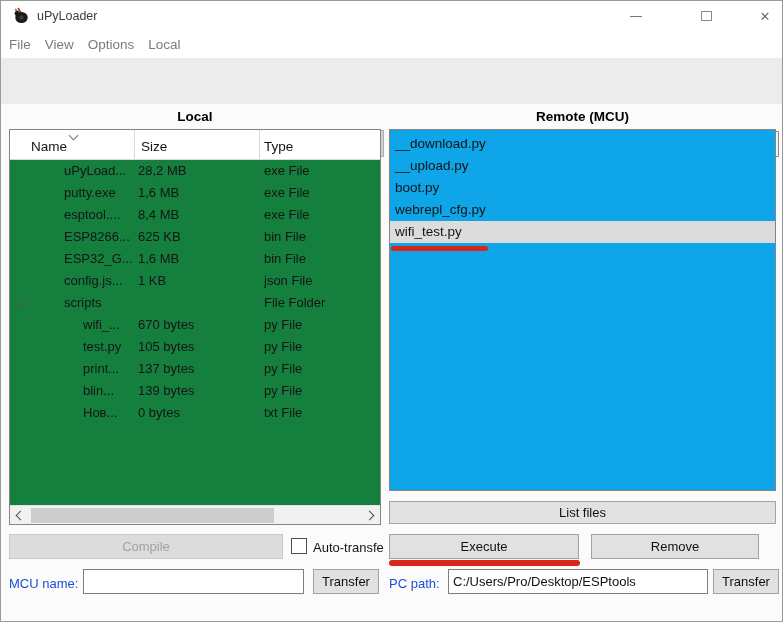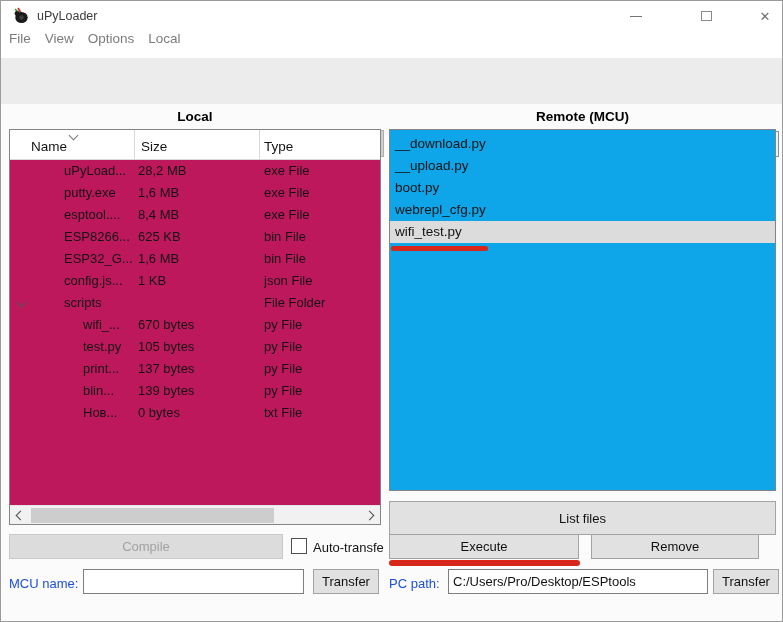--- a/index.html
+++ b/index.html
@@ -10,38 +10,38 @@
   }
   
   .titlebar { position:absolute; left:0; top:0; width:100%; height:30px; background:#fff; }
   .app-icon { position:absolute; left:11px; top:6px; width:18px; height:18px; }
   .win-title { position:absolute; left:36px; top:8px; font-size:12.5px; color:#3c3c3c; }
   .winctl { position:absolute; top:0; width:32px; height:30px; display:flex; align-items:center; justify-content:center; }
   .ctl-min-glyph { width:12px; height:0; border-top:1px solid #757575; }
   .ctl-max-glyph { width:11px; height:10px; border:1px solid #8a8a8a; background:transparent; }
   .ctl-close-glyph { color:#6f6f6f; font-size:13px; line-height:13px; }
   
-  .menubar { position:absolute; left:0; top:30px; width:100%; height:27px; background:#fff; display:flex; align-items:flex-start; padding-left:8px; }
+  .menubar { position:absolute; left:0; top:30px; width:100%; height:27px; background:#fff; display:flex; align-items:center; padding-left:8px; }
   .menu-item { color:#7b7b7b; font-size:13.5px; }
   .menu-item + .menu-item { margin-left:14px; }
   
   .toolbar { position:absolute; left:0; top:57px; width:100%; height:46px; background:#ececec; }
   .tb-text { position:absolute; top:79px; font-size:13px; color:#111; }
   .status-value { font-weight:bold; }
   .combo { position:absolute; background:#d9d9d9; border:1px solid #b5b5b5; color:#8f8f8f; font-size:13px; padding:3px 18px 0 6px; }
   .combo .arrow { position:absolute; right:7px; top:9px; width:0; height:0; border-left:4px solid transparent; border-right:4px solid transparent; border-top:5px solid #6e6e6e; }
   .iconbtn { position:absolute; left:354px; top:72px; width:29px; height:27px; background:#cfcfcf; border:1px solid #aeaeae; display:flex; align-items:center; justify-content:center; }
   .checkbox { position:absolute; width:16px; height:16px; background:#fff; border:1px solid #4f4f4f; }
   .btn { position:absolute; background:#e1e1e1; border:1px solid #a3a3a3; font-size:13px; color:#111; display:flex; align-items:center; justify-content:center; cursor:default; }
   .btn-light { background:#f2f2f2; border:1px solid #8d8d8d; }
   .btn-disabled { background:#dcdcdc; border:1px solid #c9c9c9; color:#a2a2a2; }
   
   .panel-header { position:absolute; top:108px; font-weight:bold; font-size:13.5px; text-align:center; color:#000; }
   
-  .local-panel { position:absolute; left:8px; top:128px; width:372px; height:396px; background:#be185d; border:1px solid #848484; overflow:hidden; }
+  .local-panel { position:absolute; left:8px; top:128px; width:372px; height:396px; background:#15803d; border:1px solid #848484; overflow:hidden; }
   .thead { position:absolute; left:0; top:0; width:100%; height:30px; background:#fff; border-bottom:1px solid #d9d9d9; }
   .th { position:absolute; top:9px; font-size:13.5px; color:#141414; }
   .th-sep { position:absolute; top:0; width:0; height:30px; border-left:1px solid #d9d9d9; }
   .sort-chev { position:absolute; left:60px; top:2px; width:7px; height:7px; border-right:1.5px solid #777; border-bottom:1.5px solid #777; transform:rotate(45deg); }
   .trow { position:absolute; left:0; width:370px; height:22px; }
   .cell { position:absolute; top:3px; white-space:nowrap; overflow:hidden; font-size:13px; }
   .c-name1 { left:54px; width:70px; }
   .c-name2 { left:73px; width:55px; }
   .c-size { left:128px; width:121px; }
   .c-type { left:254px; width:115px; }
@@ -207,21 +207,21 @@
     <div class="ritem" style="top:3px;">__download.py</div>
     <div class="ritem" style="top:25px;">__upload.py</div>
     <div class="ritem" style="top:47px;">boot.py</div>
     <div class="ritem" style="top:69px;">webrepl_cfg.py</div>
     <div class="ritem selected" style="top:91px;">wifi_test.py</div>
   </div>
 
   <div class="red-line" style="left:390px; top:245px; width:97px;"></div>
   <div class="red-line" style="left:388px; top:559px; width:191px; height:6px;"></div>
 
-  <div class="btn" style="left:388px; top:500px; width:387px; height:34px;">List files</div>
+  <div class="btn" style="left:388px; top:500px; width:387px; height:23px;">List files</div>
   <div class="btn btn-disabled" style="left:8px; top:533px; width:274px; height:25px;">Compile</div>
   <span class="checkbox" style="left:290px; top:537px;"></span>
   <span class="clip-label" style="left:312px; top:539px; width:74px;">Auto-transfe</span>
   <div class="btn" style="left:388px; top:533px; width:190px; height:25px;">Execute</div>
   <div class="btn" style="left:590px; top:533px; width:168px; height:25px;">Remove</div>
 
   <span class="field-label" style="left:8px; top:575px;">MCU name:</span>
   <input class="text-input" style="left: 82px; top: 568px; width: 221px;" value="">
   <div class="btn" style="left:312px; top:568px; width:66px; height:25px;">Transfer</div>
   <span class="field-label" style="left:388px; top:575px;">PC path:</span>

